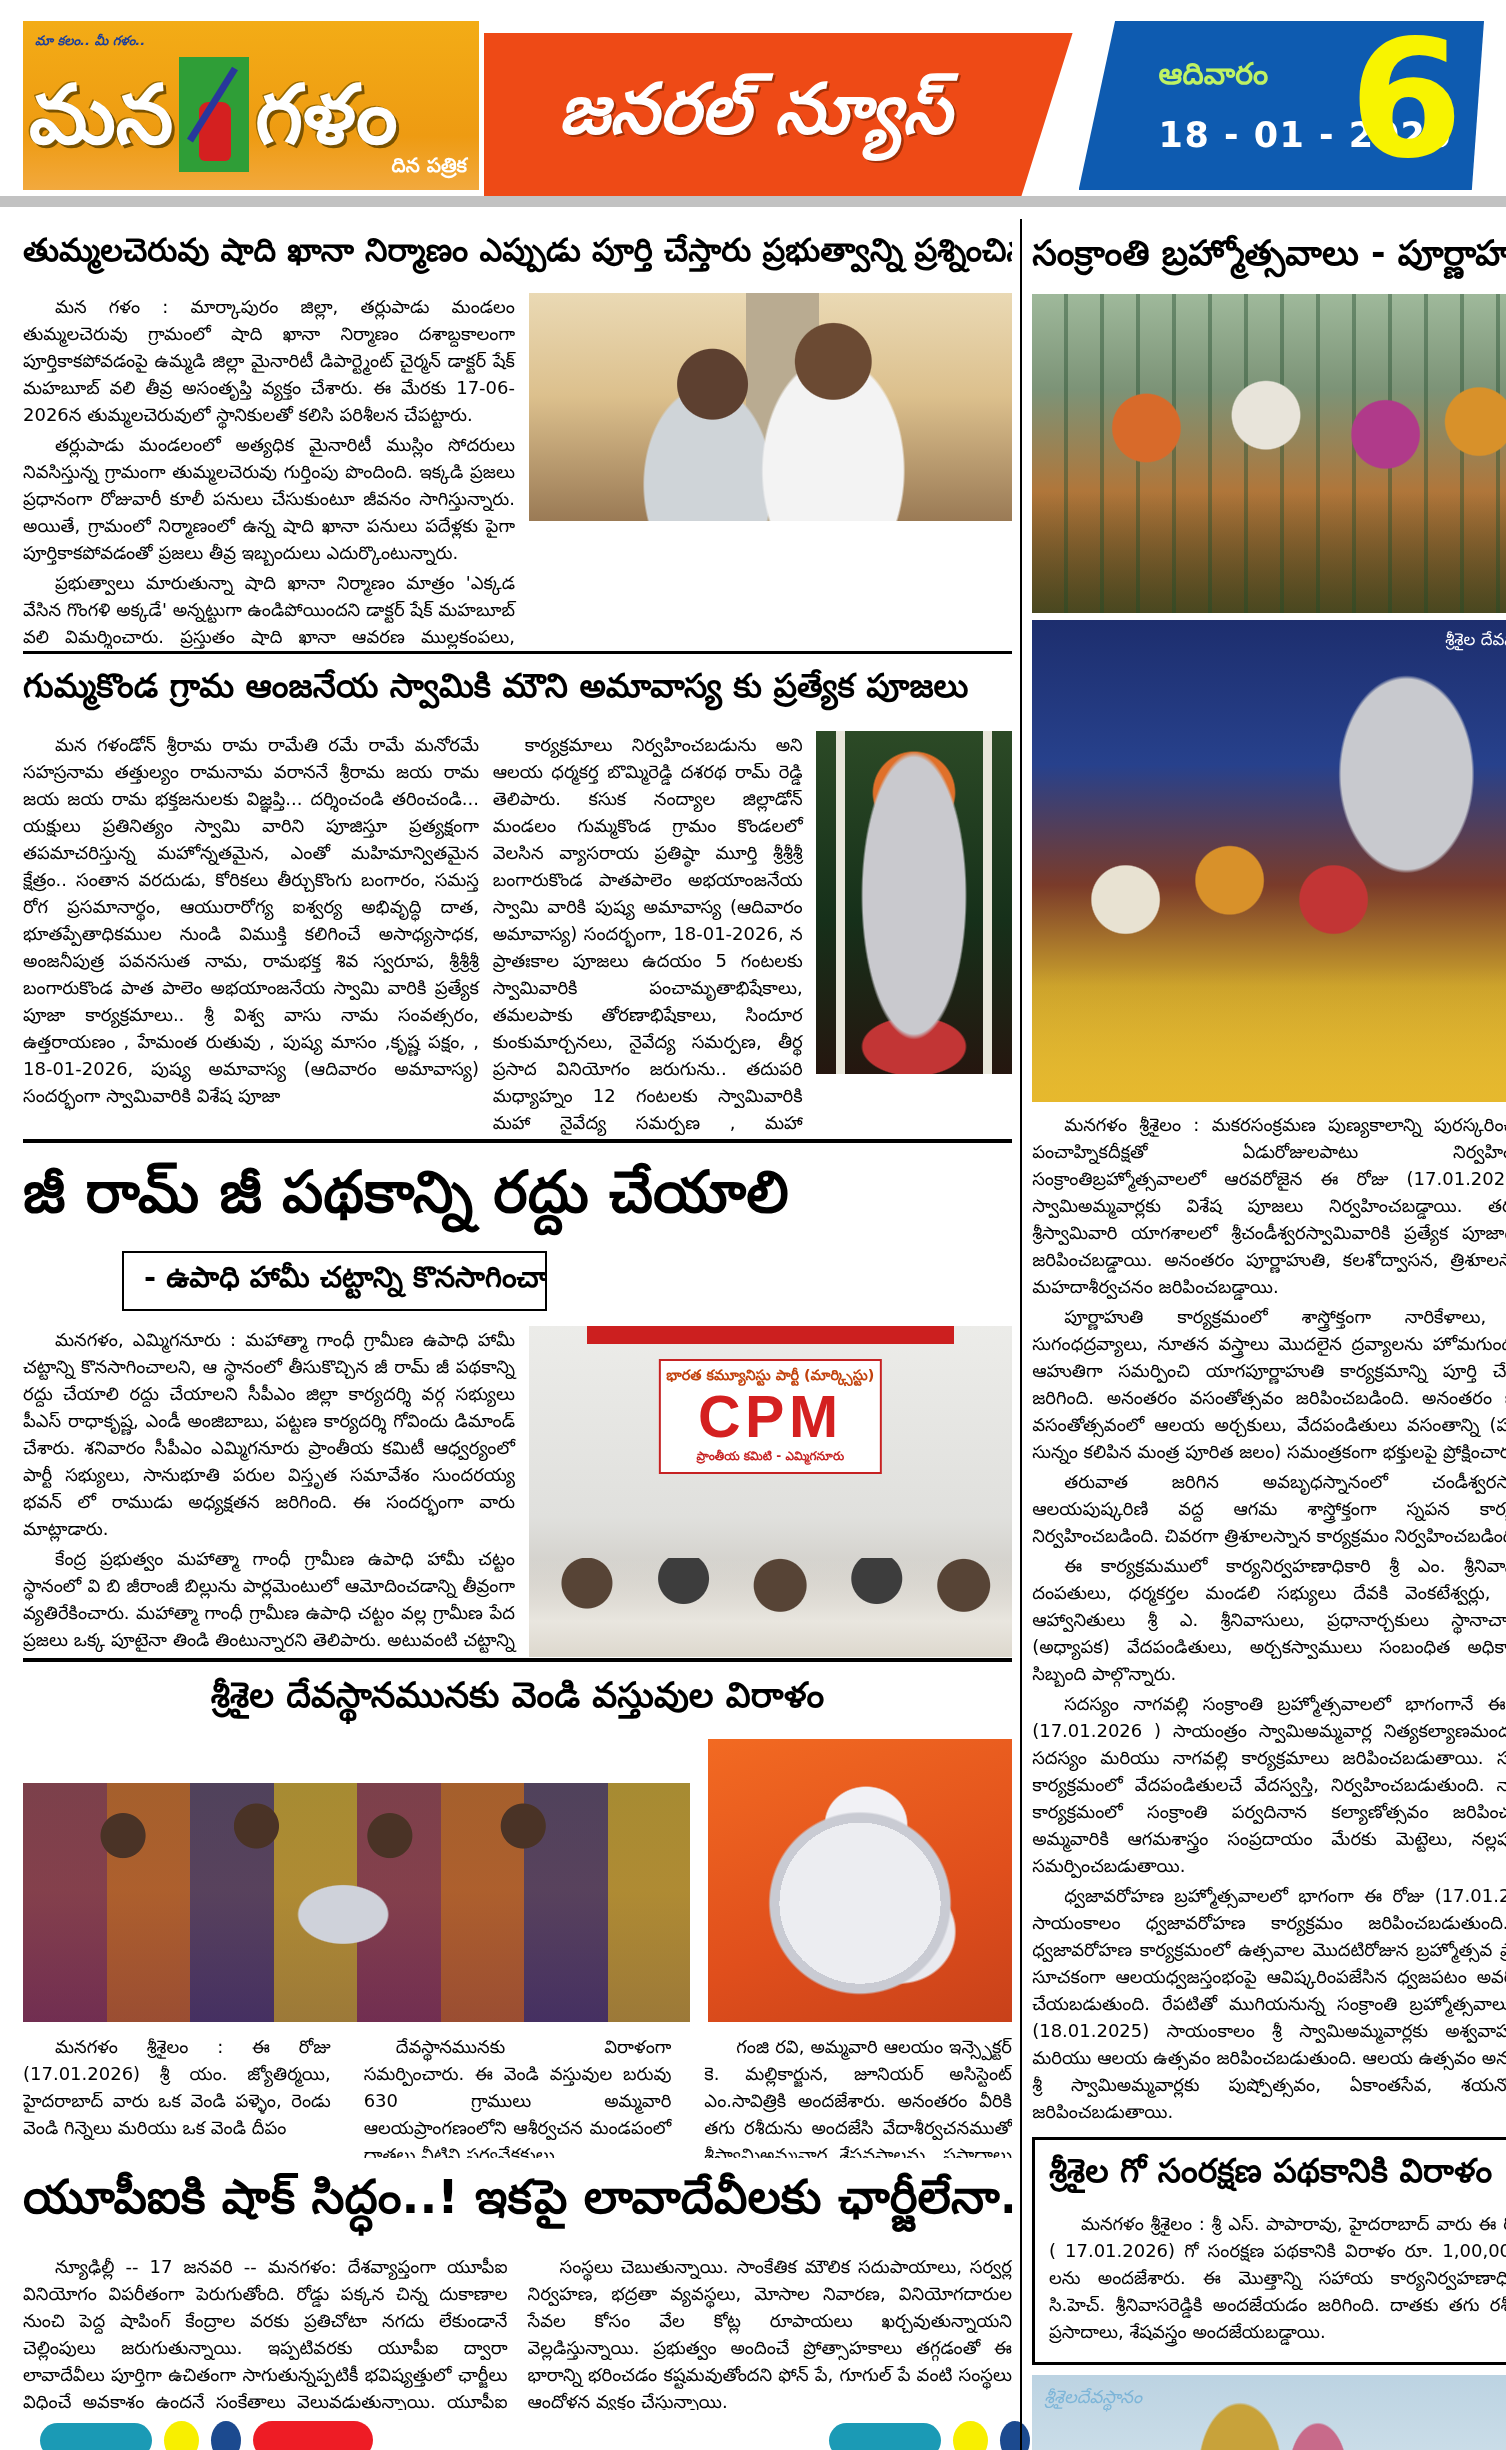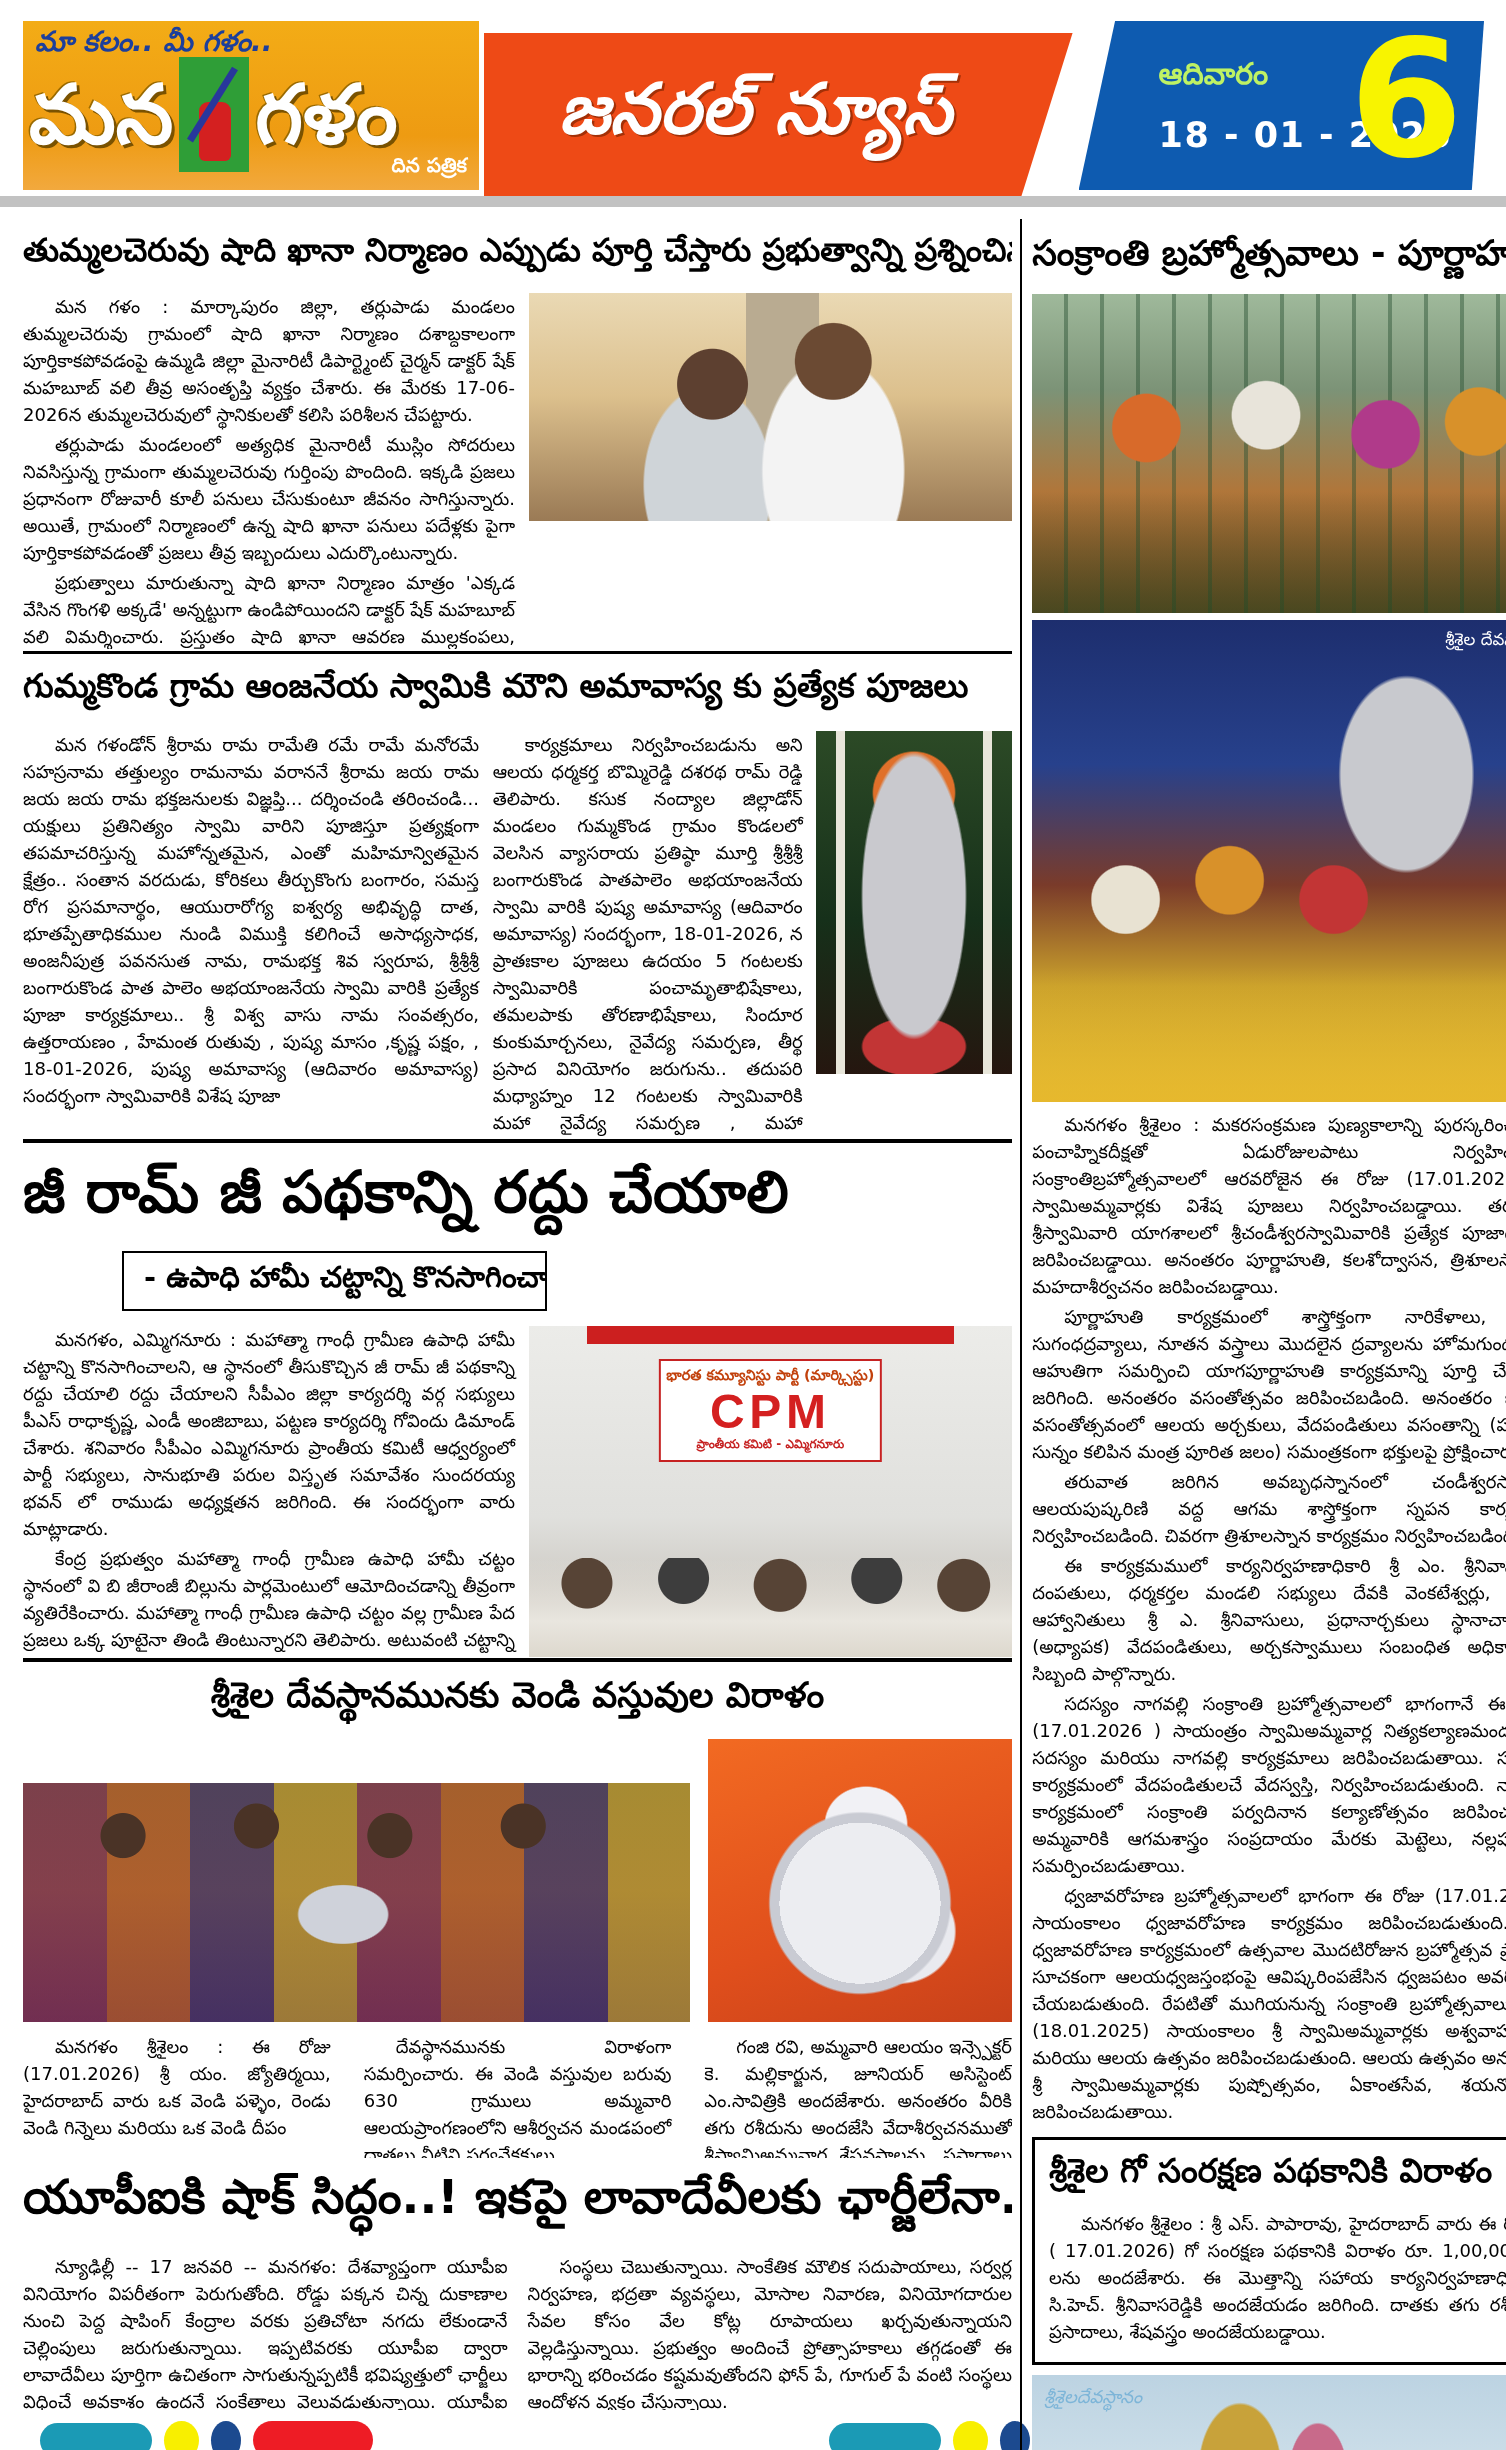--- a/index.html
+++ b/index.html
@@ -11,21 +11,21 @@
     color:#000;
   }
   .page { position:relative; width:1507px; height:2450px; overflow:hidden; background:#fff; }
 
   
   .masthead { position:absolute; top:21px; left:23px; width:1461px; height:169px; display:flex; }
   .brand-block {
     width:456px; height:100%; position:relative; flex:none;
     background:linear-gradient(180deg,#f3ac16 0%,#ee9b12 68%,#f2a93e 100%);
   }
-  .tagline { position:absolute; top:4px; left:12px; font-size:28px; font-weight:bold; font-style:italic; color:#1c3f9c; }
+  .tagline { position:absolute; top:12px; left:12px; font-size:13px; font-weight:bold; font-style:italic; color:#1c3f9c; }
   .brand-row { position:absolute; top:36px; left:6px; display:flex; align-items:center; }
   .brand-word {
     font-size:82px; font-weight:bold; color:#ffffff; line-height:1;
     text-shadow:3px 3px 0 #7a5200, -1.5px -1.5px 0 #9a6a00;
   }
   .fist-box { width:70px; height:115px; background:#2f9e37; margin:0 6px; position:relative; display:inline-block; flex:none; }
   .fist { position:absolute; left:20px; bottom:10.6px; width:32px; height:59px; background:#d42020; border-radius:9px 9px 6px 6px; }
   .pen { position:absolute; left:30px; top:4.6px; width:6.8px; height:85px; background:#28379c; transform:rotate(32deg); }
   .brand-sub { position:absolute; right:12px; bottom:7.6px; font-size:20px; font-weight:bold; color:#ffffff; }
 
@@ -126,21 +126,21 @@
       radial-gradient(26px 26px at 32% 18%, #3d3d3d 96%, transparent),
       radial-gradient(27px 27px at 52% 24%, #574436 96%, transparent),
       radial-gradient(26px 26px at 72% 18%, #3d3d3d 96%, transparent),
       radial-gradient(27px 27px at 90% 24%, #574436 96%, transparent),
       linear-gradient(180deg, transparent 0%, #e9e6df 55%, #d8d2c6 100%); }
   .cpm-sign {
     position:absolute; top:33px; left:50%; transform:translateX(-50%);
     width:46%; background:#fff; border:2.3px solid #c62222; text-align:center; padding:6px 4.6px; z-index:2;
   }
   .cpm-sign .l1 { color:#c2410c; font-size:14.4px; font-weight:bold; }
-  .cpm-sign .l2 { color:#d42020; font-size:48px; font-weight:bold; letter-spacing:4.6px; font-family:"Liberation Sans", sans-serif; line-height:1.05; }
+  .cpm-sign .l2 { color:#d42020; font-size:59px; font-weight:bold; letter-spacing:4.6px; font-family:"Liberation Sans", sans-serif; line-height:1.05; }
   .cpm-sign .l3 { color:#c62222; font-size:12px; font-weight:bold; }
 
   .photo-temple-group { flex:0 0 667px; height:239px; background:
       repeating-linear-gradient(90deg, rgba(138,43,87,.55) 0 84px, rgba(213,100,31,.55) 84px 167px, rgba(58,46,117,.55) 167px 251px, rgba(216,179,42,.55) 251px 334px),
       linear-gradient(180deg,#6a5a3c 0%,#7d5a3f 45%,#53324a 100%); }
   .photo-temple-group::before { content:""; position:absolute; inset:0; background:
       radial-gradient(23px 23px at 15% 22%, #4a3326 96%, transparent),
       radial-gradient(23px 23px at 35% 18%, #4a3326 96%, transparent),
       radial-gradient(23px 23px at 55% 22%, #4a3326 96%, transparent),
       radial-gradient(23px 23px at 75% 18%, #4a3326 96%, transparent),

